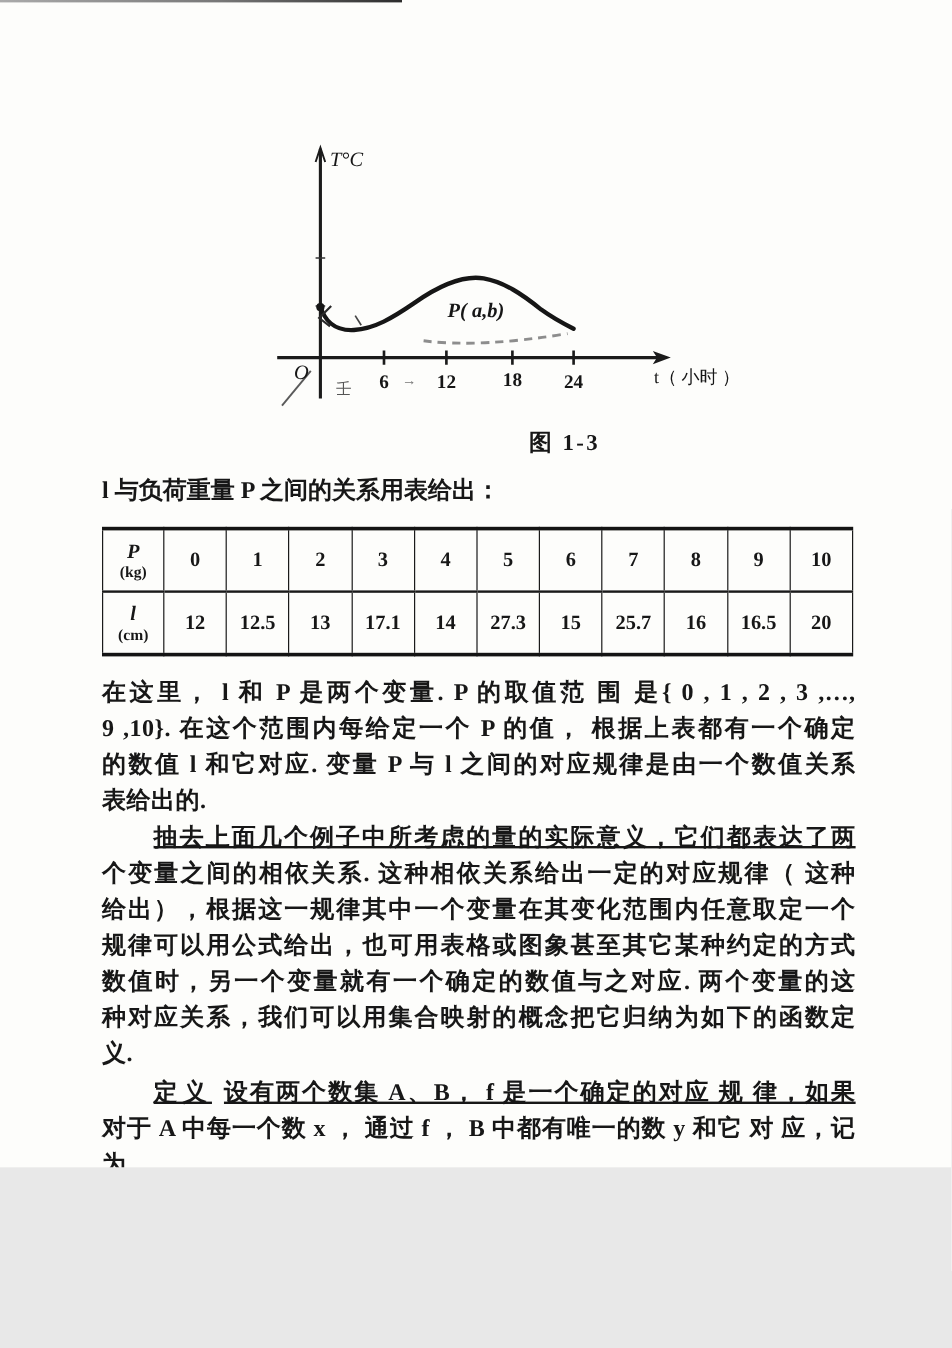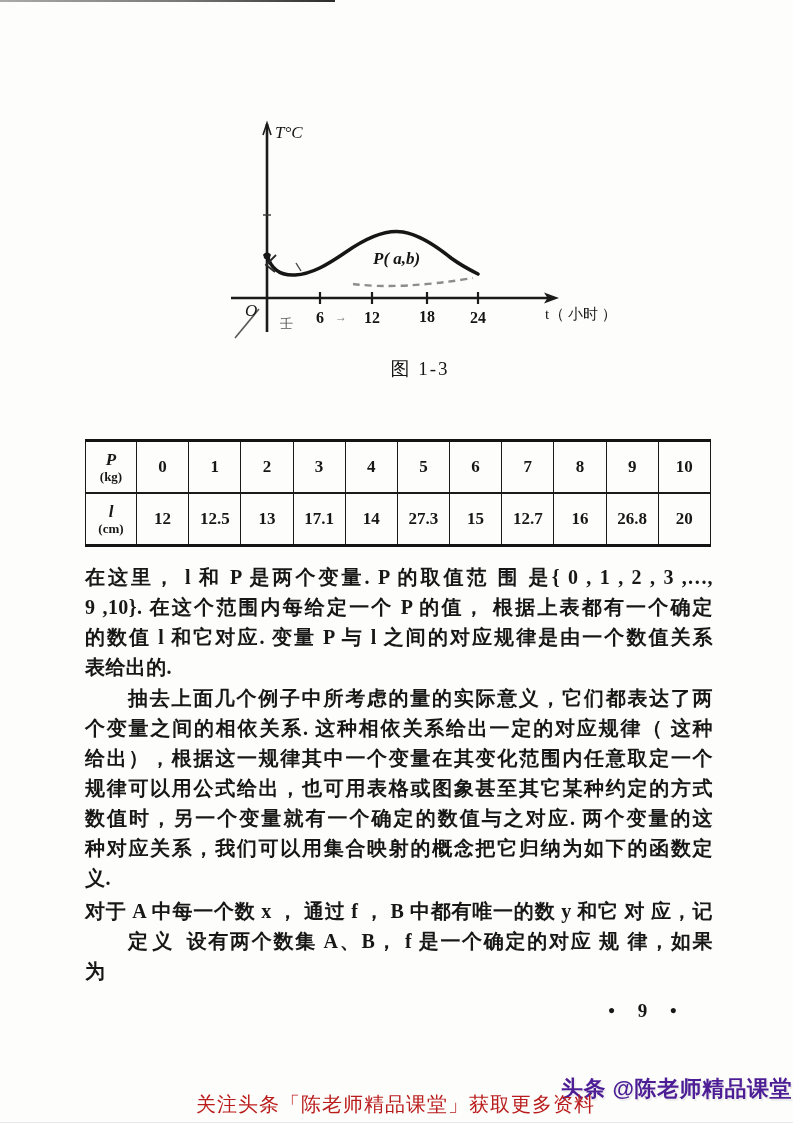--- a/index.html
+++ b/index.html
@@ -1,30 +1,30 @@
 <!DOCTYPE html>
 <html><head>
 <meta charset="utf-8">
 <style>
   html,body { margin:0; padding:0; background:#e8e8e8; }
   .page {
-    position:relative; width:793px; height:1122px;
+    position:relative; width:793px; height:973px;
     background:#fdfdfb; overflow:hidden;
     font-family:"Liberation Serif","DejaVu Serif",serif;
     color:#171717;
   }
   .scan-edge {
     position:absolute; left:0; top:0; width:335px; height:2px;
     background:linear-gradient(to right,#aaa 0%,#777 55%,#2c2c2c 100%);
   }
   
   .figure-svg { position:absolute; left:215px; top:106px; width:430px; height:240px; }
   .fig-caption {
     position:absolute; left:340px; top:356px; width:160px;
-    font-size:19px; font-weight:normal; letter-spacing:2px; text-align:center;
+    font-size:19px; font-weight:bold; letter-spacing:2px; text-align:right;
   }
   
   .intro {
     position:absolute; left:85px; top:396px; width:640px;
     font-size:20px; font-weight:600; line-height:26px;
   }
   
   .tbl-wrap { position:absolute; left:85px; top:439px; width:626px; }
   table.data {
     width:100%; border-collapse:collapse; table-layout:fixed;
@@ -39,21 +39,21 @@
   .hdr-label { font-style:italic; font-size:17px; line-height:18px; }
   .hdr-unit  { font-size:13px; line-height:15px; font-weight:600; }
   
   .para { position:absolute; left:85px; width:628px; }
   .p1 { top:562px; } .p2 { top:683px; } .p3 { top:896px; }
   .tline {
     font-size:20px; font-weight:600; line-height:30px; height:30px;
     white-space:nowrap; letter-spacing:0.4px;
   }
   .just { white-space:normal; text-align:justify; text-align-last:justify; }
-  .indent { padding-left:43px; }
+  .indent { padding-left:43px;text-decoration:underline; }
   .term { font-weight:bold; letter-spacing:3px; margin-right:10px; }
   
   .page-num {
     position:absolute; left:592px; top:1000px; width:110px;
     font-size:19px; font-weight:bold; letter-spacing:9px; text-align:center;
   }
   .wm-dark {
     position:absolute; left:561px; top:1074px;
     font-family:"Liberation Sans","DejaVu Sans",sans-serif;
     font-size:22px; font-weight:bold; color:#4c1d95;
@@ -109,20 +109,21 @@
     <text x="212" y="216" font-size="16" font-weight="bold" fill="#161616" text-anchor="middle">18</text>
     <text x="263" y="217" font-size="16" font-weight="bold" fill="#161616" text-anchor="middle">24</text>
     <text x="330" y="213" font-size="15" fill="#161616">t（ 小时 ）</text>
 
     <text x="65" y="222" font-size="13" fill="#555">壬</text>
     <text x="120" y="215" font-size="12" fill="#777">→</text>
   </svg>
 
   <div class="fig-caption">图 1-3</div>
 
+  <div class="intro">l 与负荷重量 P 之间的关系用表给出：</div>
 
   <div class="tbl-wrap">
     <table class="data">
       <tbody>
           <tr>
         <th>
           <div class="hdr-label">P</div>
           <div class="hdr-unit">(kg)</div>
         </th>
         <td>0</td>
@@ -142,23 +143,23 @@
           <div class="hdr-label">l</div>
           <div class="hdr-unit">(cm)</div>
         </th>
         <td>12</td>
         <td>12.5</td>
         <td>13</td>
         <td>17.1</td>
         <td>14</td>
         <td>27.3</td>
         <td>15</td>
-        <td>12.7</td>
+        <td>25.7</td>
         <td>16</td>
-        <td>26.8</td>
+        <td>16.5</td>
         <td>20</td>
       </tr>
     </tbody>
       </table>
   </div>
 
   <div class="para p1">
     <div class="tline just">在这里， l 和 P 是两个变量. P 的取值范 围 是{ 0 , 1 , 2 , 3 ,…,</div>
     <div class="tline just">9 ,10}. 在这个范围内每给定一个 P 的值， 根据上表都有一个确定</div>
     <div class="tline just">的数值 l 和它对应. 变量 P 与 l 之间的对应规律是由一个数值关系</div>
@@ -169,24 +170,24 @@
     <div class="tline just indent">抽去上面几个例子中所考虑的量的实际意义，它们都表达了两</div>
     <div class="tline just">个变量之间的相依关系. 这种相依关系给出一定的对应规律（ 这种</div>
     <div class="tline just">给出），根据这一规律其中一个变量在其变化范围内任意取定一个</div>
     <div class="tline just">规律可以用公式给出，也可用表格或图象甚至其它某种约定的方式</div>
     <div class="tline just">数值时，另一个变量就有一个确定的数值与之对应. 两个变量的这</div>
     <div class="tline just">种对应关系，我们可以用集合映射的概念把它归纳为如下的函数定</div>
     <div class="tline">义.</div>
   </div>
 
   <div class="para p3">
-    <div class="tline just">对于 A 中每一个数 x ， 通过 f ， B 中都有唯一的数 y 和它 对 应，记</div>
     <div class="tline just indent">
       <b class="term">定义</b><span>设有两个数集 A、B， f 是一个确定的对应 规 律，如果</span>
     </div>
+    <div class="tline just">对于 A 中每一个数 x ， 通过 f ， B 中都有唯一的数 y 和它 对 应，记</div>
     <div class="tline">为</div>
   </div>
 
   <div class="page-num">• 9 •</div>
 
   <div class="wm-dark">头条 @陈老师精品课堂</div>
   <div class="wm-light">关注头条「陈老师精品课堂」获取更多资料</div>
 
 </div>
 

